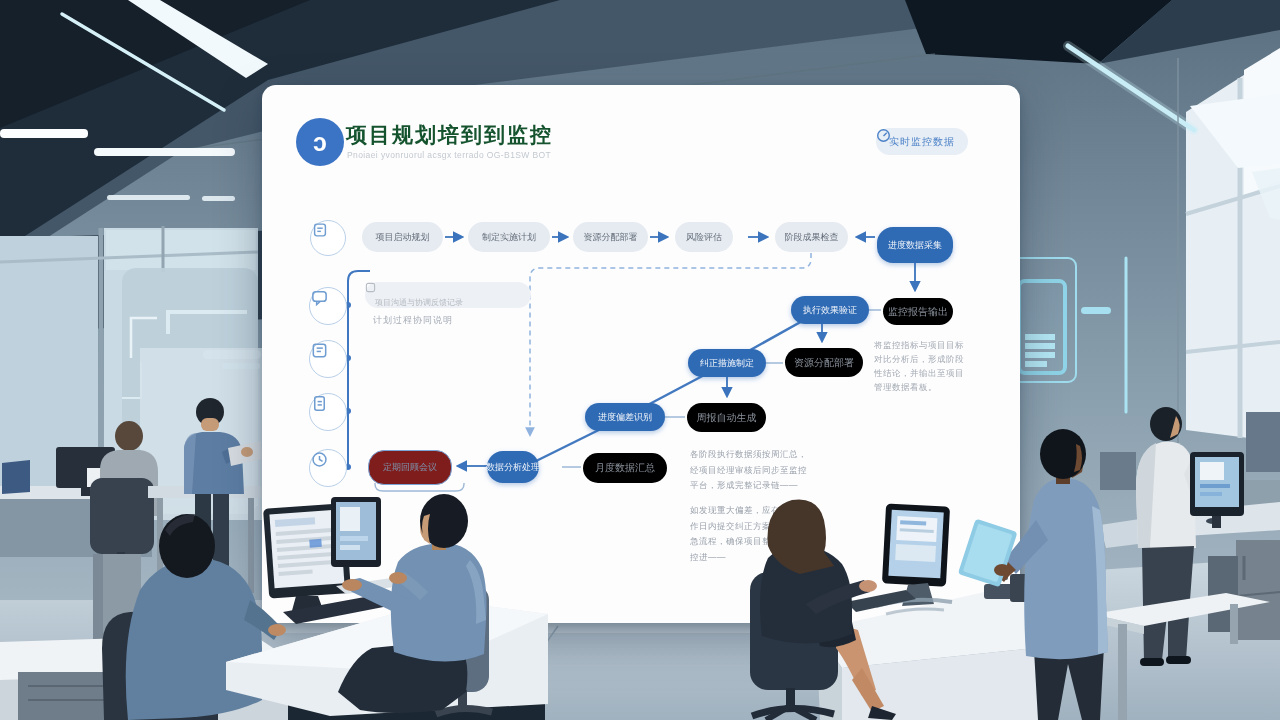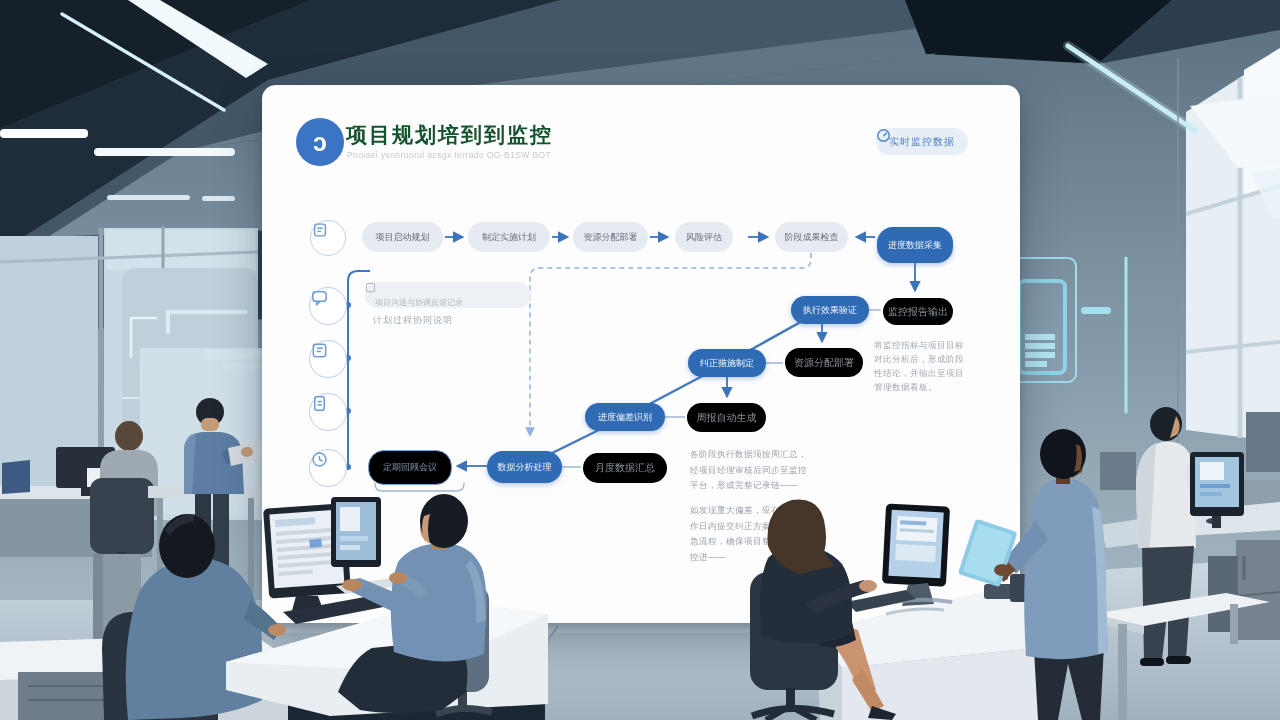--- a/index.html
+++ b/index.html
@@ -16,21 +16,21 @@
         display:flex;align-items:center;justify-content:center;font-size:25px;font-weight:bold;}
   .title{font-size:21px;font-weight:bold;color:#14532d;letter-spacing:2px;}
   .subtitle{font-size:8.5px;color:#c3c9cf;letter-spacing:.4px;}
   .hbtn{height:27px;background:#e8eef5;border-radius:14px;display:flex;align-items:center;
         gap:6px;padding:0 13px;color:#4c82c8;font-size:10px;letter-spacing:1px;border:none;cursor:pointer;}
   .pill{display:flex;align-items:center;justify-content:center;border-radius:16px;
         font-size:9px;white-space:nowrap;}
   .pill-gray{background:#e6ebf1;color:#646d79;}
   .pill-soft{background:#000000;color:#8a929c;font-size:10px;}
   .pill-blue{background:#2f6ab5;color:#f2f6fa;box-shadow:0 2px 5px rgba(47,106,181,.35);}
-  .pill-outline{background:#000000;border:1.5px solid #7aa3d6;color:#7d93ab;}
+  .pill-outline{background:#7f1d1d;border:1.5px solid #7aa3d6;color:#7d93ab;}
   .circle-node{border-radius:50%;background:#fff;border:1.5px solid #b9d0e8;
         display:flex;align-items:center;justify-content:center;}
   .note-box{background:#edf0f4;border-radius:13px;display:flex;align-items:flex-end;gap:6px;
         padding:0 10px;font-size:8px;color:#b6bcc4;}
   .note-head{font-size:9px;color:#a4abb4;letter-spacing:1px;}
   .para{font-size:8.5px;color:#9aa2ab;line-height:15.5px;letter-spacing:.5px;}
   .para2{font-size:8.5px;color:#a3aab2;line-height:14px;letter-spacing:.5px;}
 </style>
 </head>
 <body>
@@ -291,21 +291,21 @@
   <div class="abs note-box" style="left:103px;top:197px;width:146px;height:26px;">
     <svg width="11" height="11" viewBox="0 0 12 12">
       <rect x="1.5" y="1.5" width="9" height="9" rx="2" fill="none" stroke="#b6bcc4" stroke-width="1.2"></rect>
     </svg>
     <span>项目沟通与协调反馈记录</span>
   </div>
   <div class="abs note-head" style="left:111px;top:229px;">计划过程协同说明</div>
 
   <div class="abs pill pill-outline" style="left:106px;top:365px;width:82px;height:33px;">定期回顾会议</div>
 
-  <div class="abs pill pill-blue" style="left:225px;top:366px;width:75px;height:32px;">数据分析处理</div>
+  <div class="abs pill pill-blue" style="left:225px;top:366px;width:52px;height:32px;">数据分析处理</div>
   <div class="abs pill pill-blue" style="left:323px;top:318px;width:80px;height:28px;">进度偏差识别</div>
   <div class="abs pill pill-blue" style="left:426px;top:264px;width:78px;height:28px;">纠正措施制定</div>
   <div class="abs pill pill-blue" style="left:529px;top:211px;width:78px;height:28px;">执行效果验证</div>
 
   <div class="abs pill pill-soft" style="left:321px;top:368px;width:84px;height:30px;">月度数据汇总</div>
   <div class="abs pill pill-soft" style="left:425px;top:318px;width:79px;height:29px;">周报自动生成</div>
   <div class="abs pill pill-soft" style="left:523px;top:263px;width:78px;height:29px;">资源分配部署</div>
   <div class="abs pill pill-soft" style="left:621px;top:213px;width:70px;height:27px;">监控报告输出</div>
 
   <div class="abs para2" style="left:612px;top:253px;width:96px;">

